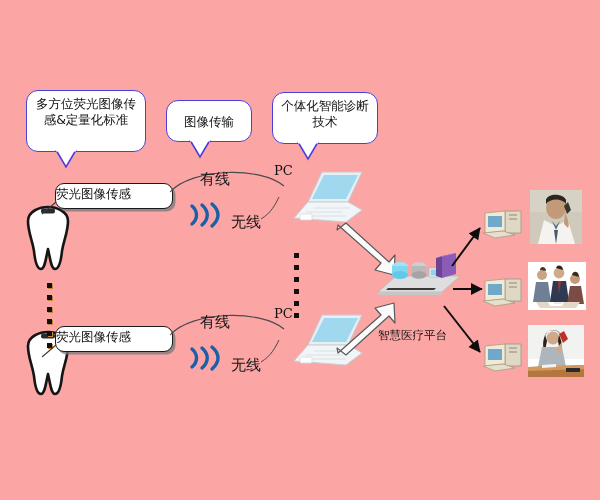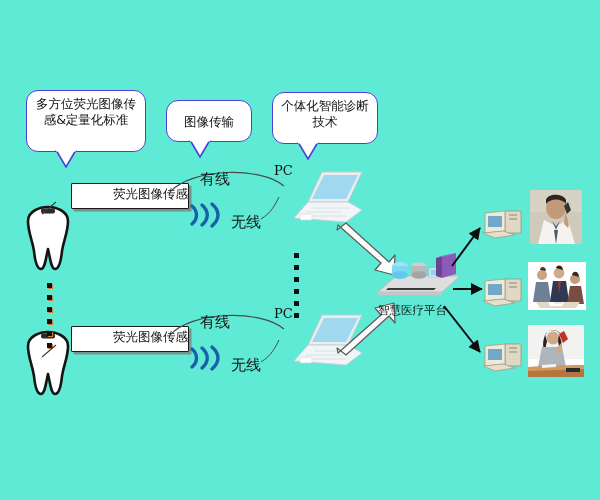--- a/index.html
+++ b/index.html
@@ -4,21 +4,21 @@
 <style>
   html, body {
     margin: 0;
     padding: 0;
     background: #ffffff;
   }
   #canvas {
     position: relative;
     width: 600px;
     height: 500px;
-    background: #5eead4;
+    background: #fca5a5;
     overflow: hidden;
     font-family: "DejaVu Sans", "Liberation Sans", sans-serif;
   }
   .abs { position: absolute; }
 
   
   .callout {
     position: absolute;
     border: 1.6px solid #4b3fdb;
     border-radius: 12px;
@@ -37,29 +37,28 @@
     height: 18px;
     left: 28px;
     bottom: -17px;
     overflow: visible;
   }
 
   
   .sensorbox {
     position: absolute;
     border: 1.3px solid #1a1a1a;
-    border-radius: 1px;
+    border-radius: 9px;
     background: #ffffff;
     color: #111;
     font-size: 12.5px;
     line-height: 20px;
-    text-align: right;
+    text-align: left;
     box-sizing: border-box;
     box-shadow: 2.5px 2.5px 0 0 rgba(120,120,120,0.75);
-    margin-left: 16px;
   }
 
   
   .lbl {
     position: absolute;
     font-size: 15px;
     color: #141414;
     white-space: nowrap;
   }
   .lbl-pc {
@@ -67,20 +66,21 @@
     font-size: 13px;
     color: #111;
     font-family: "DejaVu Serif", "Liberation Serif", serif;
     text-align: center;
   }
   .lbl-platform {
     position: absolute;
     font-size: 11.5px;
     color: #111;
     white-space: nowrap;
+    margin-top: 25px;
   }
 
   
   .dotcol { position: absolute; }
   .dotcol i {
     display: block;
     width: 5px; height: 5px;
     margin-bottom: 7px;
     background: #101010;
     box-shadow: 1px 1px 0 0 #c8823c;

